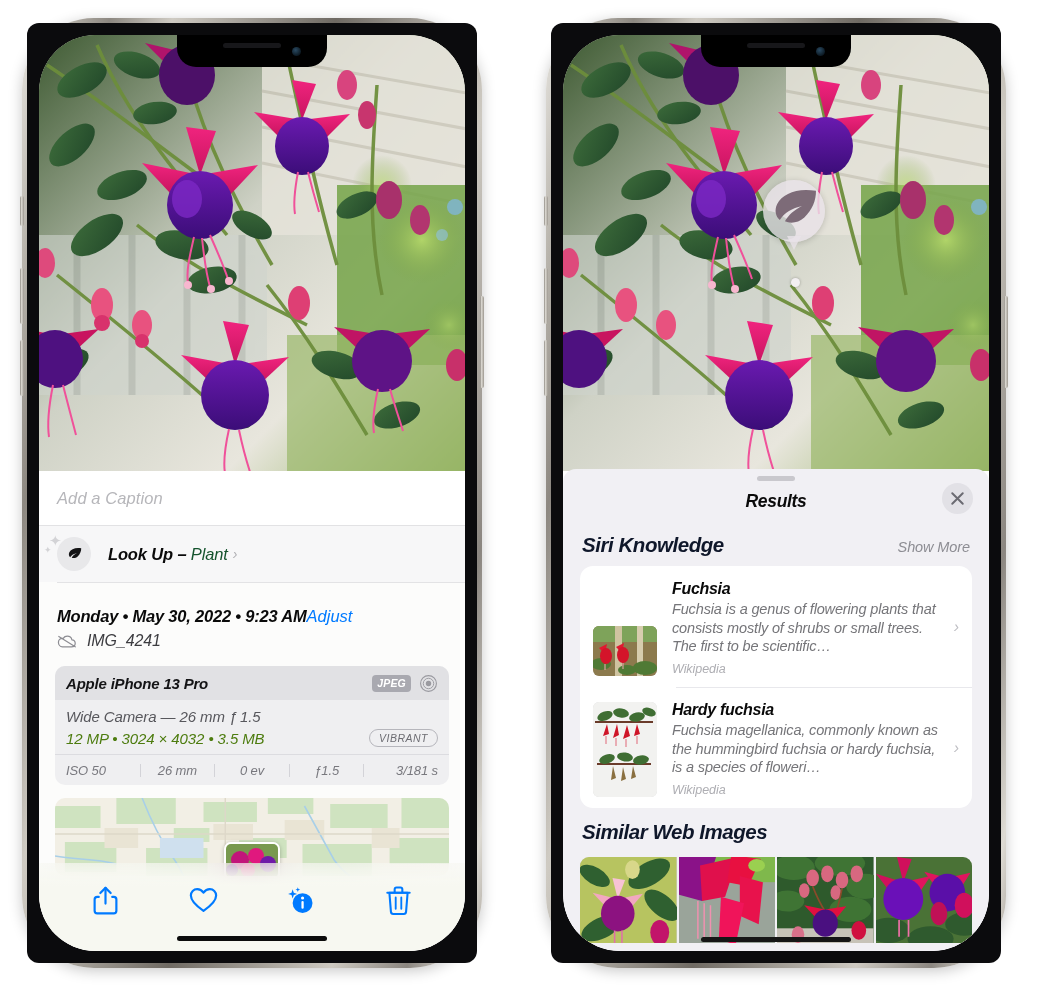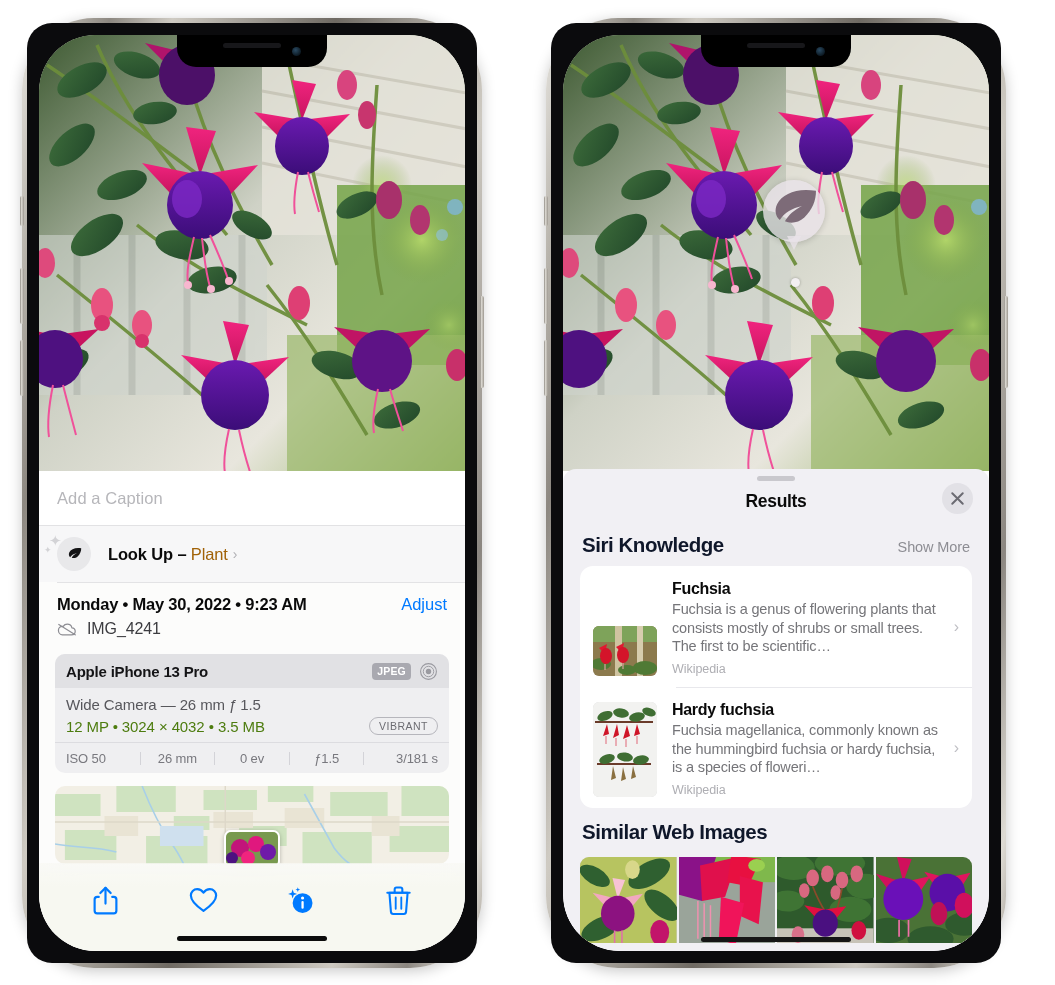--- a/index.html
+++ b/index.html
@@ -14,21 +14,21 @@
   .phone.left{left:22px;}
   .phone.right{left:546px;}
 
   .band{
     position:absolute;inset:0;border-radius:72px;
     background:linear-gradient(100deg,#e9e7e2 0%,#b8b4ac 7%,#8d8881 14%,#cfcbc3 24%,#6f6a63 50%,#cdc9c1 76%,#8b8680 88%,#dedbd4 96%,#aaa49c 100%);
     box-shadow:0 3px 14px rgba(0,0,0,.22);
   }
   .bezel{
     position:absolute;left:5px;top:5px;right:5px;bottom:5px;
-    border-radius:25px;background:#0b0b0d;
+    border-radius:12px;background:#0b0b0d;font-style:italic;
   }
   .glass{
     position:absolute;left:12px;top:12px;right:12px;bottom:12px;
     border-radius:56px;background:#000;overflow:hidden;
   }
   .screen{
     position:absolute;inset:0;border-radius:56px;overflow:hidden;
     background:#fff;display:flex;flex-direction:column;
   }
 
@@ -102,25 +102,25 @@
     content:"";position:absolute;left:18px;right:0;bottom:0;height:.5px;background:#e3e3e5;
   }
   .lu-icon{
     width:34px;height:34px;border-radius:50%;background:#e8e8ea;
     display:flex;align-items:center;justify-content:center;position:relative;flex:none;
   }
   .lu-icon .spark{position:absolute;color:#d3d3d6;font-size:13px;}
   .lu-icon .s1{left:-8px;top:-5px;font-size:15px;}
   .lu-icon .s2{left:-13px;top:8px;font-size:9px;}
   .lu-text{margin-left:17px;font-size:16.5px;color:#0a0a0a;font-weight:700;letter-spacing:-.15px;}
-  .lu-text .sub{font-weight:400;color:#a16207;}
+  .lu-text .sub{font-weight:400;color:#14532d;}
   .lu-chev{margin-left:5px;color:#b0b0b4;font-size:14px;}
 
   .date-block{padding:13px 18px 10px 18px;position:relative;}
-  .date-line{display:flex;align-items:baseline;justify-content:space-between;}
+  .date-line{display:flex;align-items:baseline;justify-content:flex-start;margin-top:12px;}
   .date-text{font-size:16.5px;font-weight:700;color:#0a0a0a;letter-spacing:-.2px;}
   .adjust{font-size:16.5px;color:#007aff;}
   .file-line{display:flex;align-items:center;margin-top:6px;gap:10px;}
   .file-name{font-size:16px;color:#3c3c40;letter-spacing:-.1px;}
 
   
   .exif{
     margin:6px 16px 0 16px;border-radius:10px;overflow:hidden;background:#efeff1;
   }
   .exif-head{

